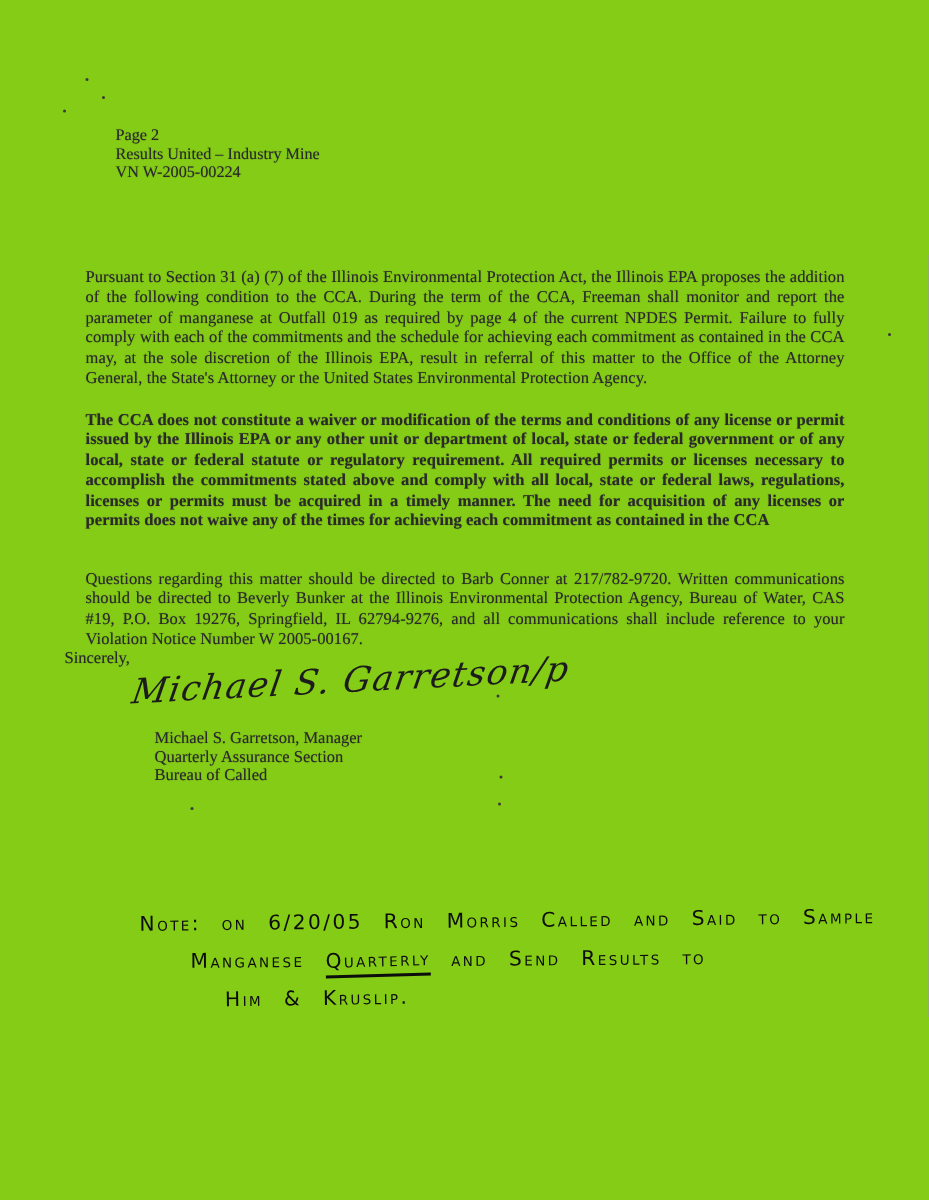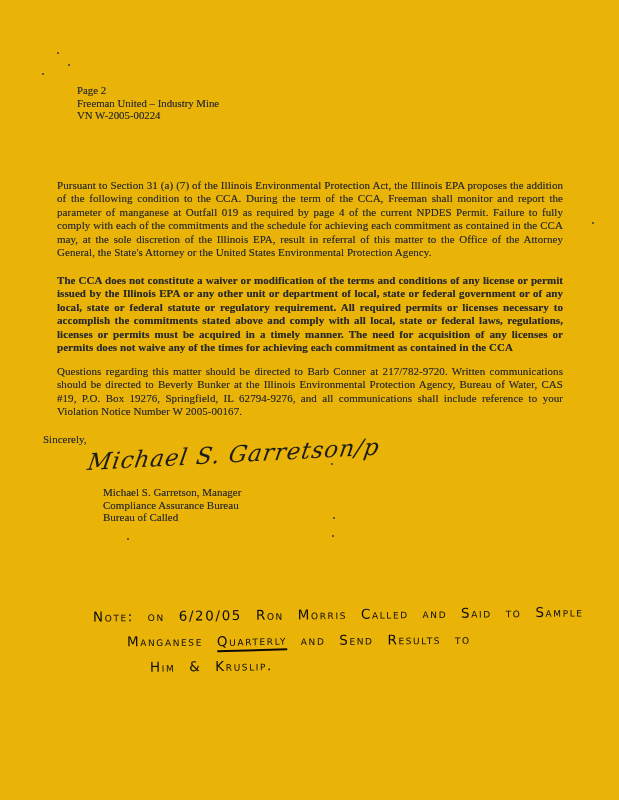--- a/index.html
+++ b/index.html
@@ -1,21 +1,21 @@
 <!DOCTYPE html>
 <html><head>
 <meta charset="utf-8">
 <style>
   html, body { margin: 0; padding: 0; background: #9a9a9a; }
   .sheet {
     position: relative;
     width: 619px;
     height: 800px;
     margin: 0 auto;
-    background: #eab308;
+    background: #84cc16;
     overflow: hidden;
     font-family: "Liberation Serif", serif;
   }
   
   .typed {
     color: #2a2a2a;
     text-shadow: 0 0 0.6px rgba(50,50,50,0.55);
   }
   .header-block {
     position: absolute;
@@ -29,21 +29,21 @@
     position: absolute;
     left: 57px;
     width: 506px;
     font-size: 11px;
     line-height: 13.4px;
     text-align: justify;
     letter-spacing: 0.05px;
   }
   .para-1 { top: 156px; margin-top: 23px; }
   .para-2 { top: 263px; font-weight: bold; }
-  .para-3 { top: 354px; }
+  .para-3 { top: 369px; }
   .salutation {
     position: absolute;
     left: 43px;
     top: 433px;
     font-size: 11px;
   }
   
   .signature-script {
     position: absolute;
     left: 86px;
@@ -95,35 +95,35 @@
     border-radius: 1px;
   }
 </style>
 </head>
 <body>
 
 <div class="sheet">
 
   <div class="header-block typed">
     <div>Page 2</div>
-    <div>Freeman United – Industry Mine</div>
+    <div>Results United – Industry Mine</div>
     <div>VN W-2005-00224</div>
   </div>
 
   <p class="para para-1 typed">Pursuant to Section 31 (a) (7) of the Illinois Environmental Protection Act, the Illinois EPA proposes the addition of the following condition to the CCA.  During the term of the CCA, Freeman shall monitor and report the parameter of manganese at Outfall 019 as required by page 4 of the current NPDES Permit.  Failure to fully comply with each of the commitments and the schedule for achieving each commitment as contained in the CCA may, at the sole discretion of the Illinois EPA, result in referral of this matter to the Office of the Attorney General, the State's Attorney or the United States Environmental Protection Agency.</p>
   <p class="para para-2 typed">The CCA does not constitute a waiver or modification of the terms and conditions of any license or permit issued by the Illinois EPA or any other unit or department of local, state or federal government or of any local, state or federal statute or regulatory requirement.  All required permits or licenses necessary to accomplish the commitments stated above and comply with all local, state or federal laws, regulations, licenses or permits must be acquired in a timely manner. The need for acquisition of any licenses or permits does not waive any of the times for achieving each commitment as contained in the CCA</p>
   <p class="para para-3 typed">Questions regarding this matter should be directed to Barb Conner at 217/782-9720.  Written communications should be directed to Beverly Bunker at the Illinois Environmental Protection Agency, Bureau of Water, CAS #19, P.O. Box 19276, Springfield, IL 62794-9276, and all communications shall include reference to your Violation Notice Number W 2005-00167.</p>
 
   <div class="salutation typed">Sincerely,</div>
 
   <div class="signature-script">Michael S. Garretson/p</div>
 
   <div class="signer-block typed">
     <div>Michael S. Garretson, Manager</div>
-    <div>Compliance Assurance Bureau</div>
+    <div>Quarterly Assurance Section</div>
     <div>Bureau of Called</div>
   </div>
 
   <div class="hand note-line-1">Note:  on 6/20/05  Ron Morris Called and Said to Sample</div>
   <div class="hand note-line-2"><span>Manganese&nbsp;</span><span class="hand-underline">Quarterly</span><span>&nbsp;and Send Results to</span></div>
   <div class="hand note-line-3">Him &amp; Kruslip.</div>
 
   <div class="speck" style="left:57px;  top:52px;"></div>
   <div class="speck" style="left:68px;  top:64px;"></div>
   <div class="speck" style="left:42px;  top:73px;"></div>

